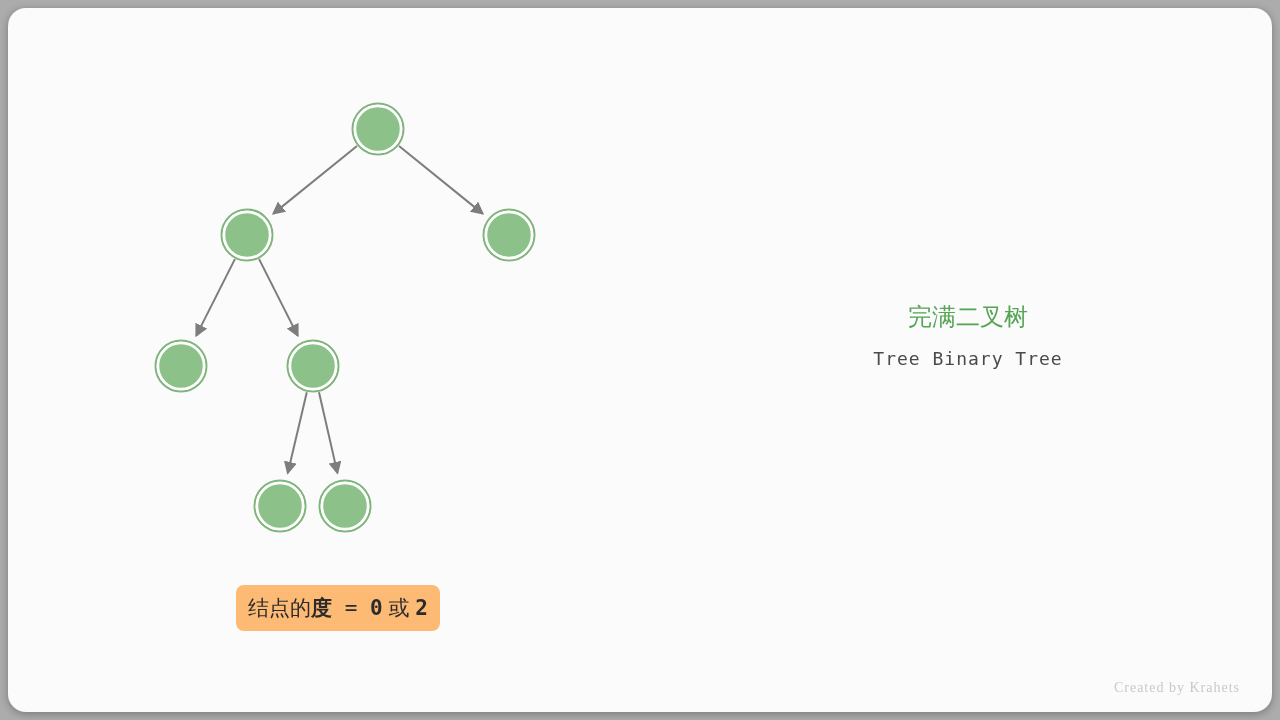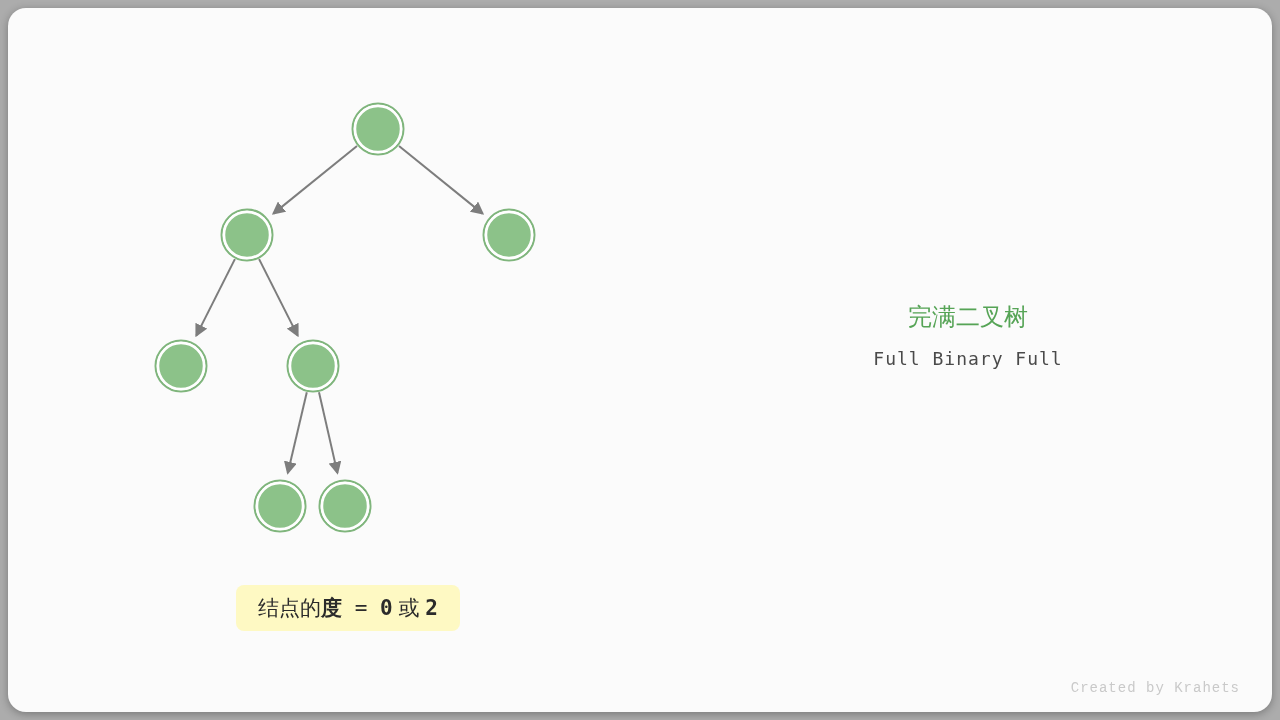--- a/index.html
+++ b/index.html
@@ -18,29 +18,29 @@
     position:absolute;left:788px;top:301px;width:360px;text-align:center;
     font-size:24px;font-weight:normal;color:#56a456;
   }
   .title-en{
     position:absolute;left:788px;top:348px;width:360px;text-align:center;
     font-size:18px;color:#4a4a4a;
     font-family:"DejaVu Sans Mono",monospace;letter-spacing:1px;
   }
   .caption{
     position:absolute;left:236px;top:585px;
-    background:#fef9c3;border-radius:8px;
-    padding:9px 22px;font-size:21px;color:#2b2b2b;white-space:nowrap;
+    background:#fdba74;border-radius:8px;
+    padding:9px 12px;font-size:21px;color:#2b2b2b;white-space:nowrap;
   }
   .caption span.bold{font-weight:bold;}
   .caption span.mono{font-family:"DejaVu Sans Mono",monospace;}
   .watermark{
     position:absolute;right:40px;bottom:24px;
     color:#c9c9c9;font-size:14px;letter-spacing:1px;
-    font-family:Liberation Mono, monospace;
+    font-family:Liberation Serif, serif;
   }
 </style>
 </head>
 <body>
 
 <div class="card"></div>
 
 <svg id="tree-svg" width="1280" height="720" viewBox="0 0 1280 720">
     <defs>
       <marker id="arrow" viewBox="0 0 10 10" refX="8.5" refY="5" markerWidth="6.5" markerHeight="6.5" orient="auto">
@@ -77,17 +77,17 @@
       <circle cx="280" cy="506" r="25.5" fill="none" stroke="#7fb57c" stroke-width="2"></circle>
       <circle cx="280" cy="506" r="23" fill="#8cc289" stroke="#ffffff" stroke-width="2.5"></circle>
     </g>
     <g>
       <circle cx="345" cy="506" r="25.5" fill="none" stroke="#7fb57c" stroke-width="2"></circle>
       <circle cx="345" cy="506" r="23" fill="#8cc289" stroke="#ffffff" stroke-width="2.5"></circle>
     </g>
   </svg>
 
 <div class="title-zh">完满二叉树</div>
-<div class="title-en">Full Binary Full</div>
+<div class="title-en">Tree Binary Tree</div>
 
 <div class="caption"><span>结点的</span><span class="bold">度</span><span class="mono"> = </span><span class="bold mono">0</span><span> 或 </span><span class="bold mono">2</span></div>
 
 <div class="watermark">Created by Krahets</div>
 
 </body></html>

